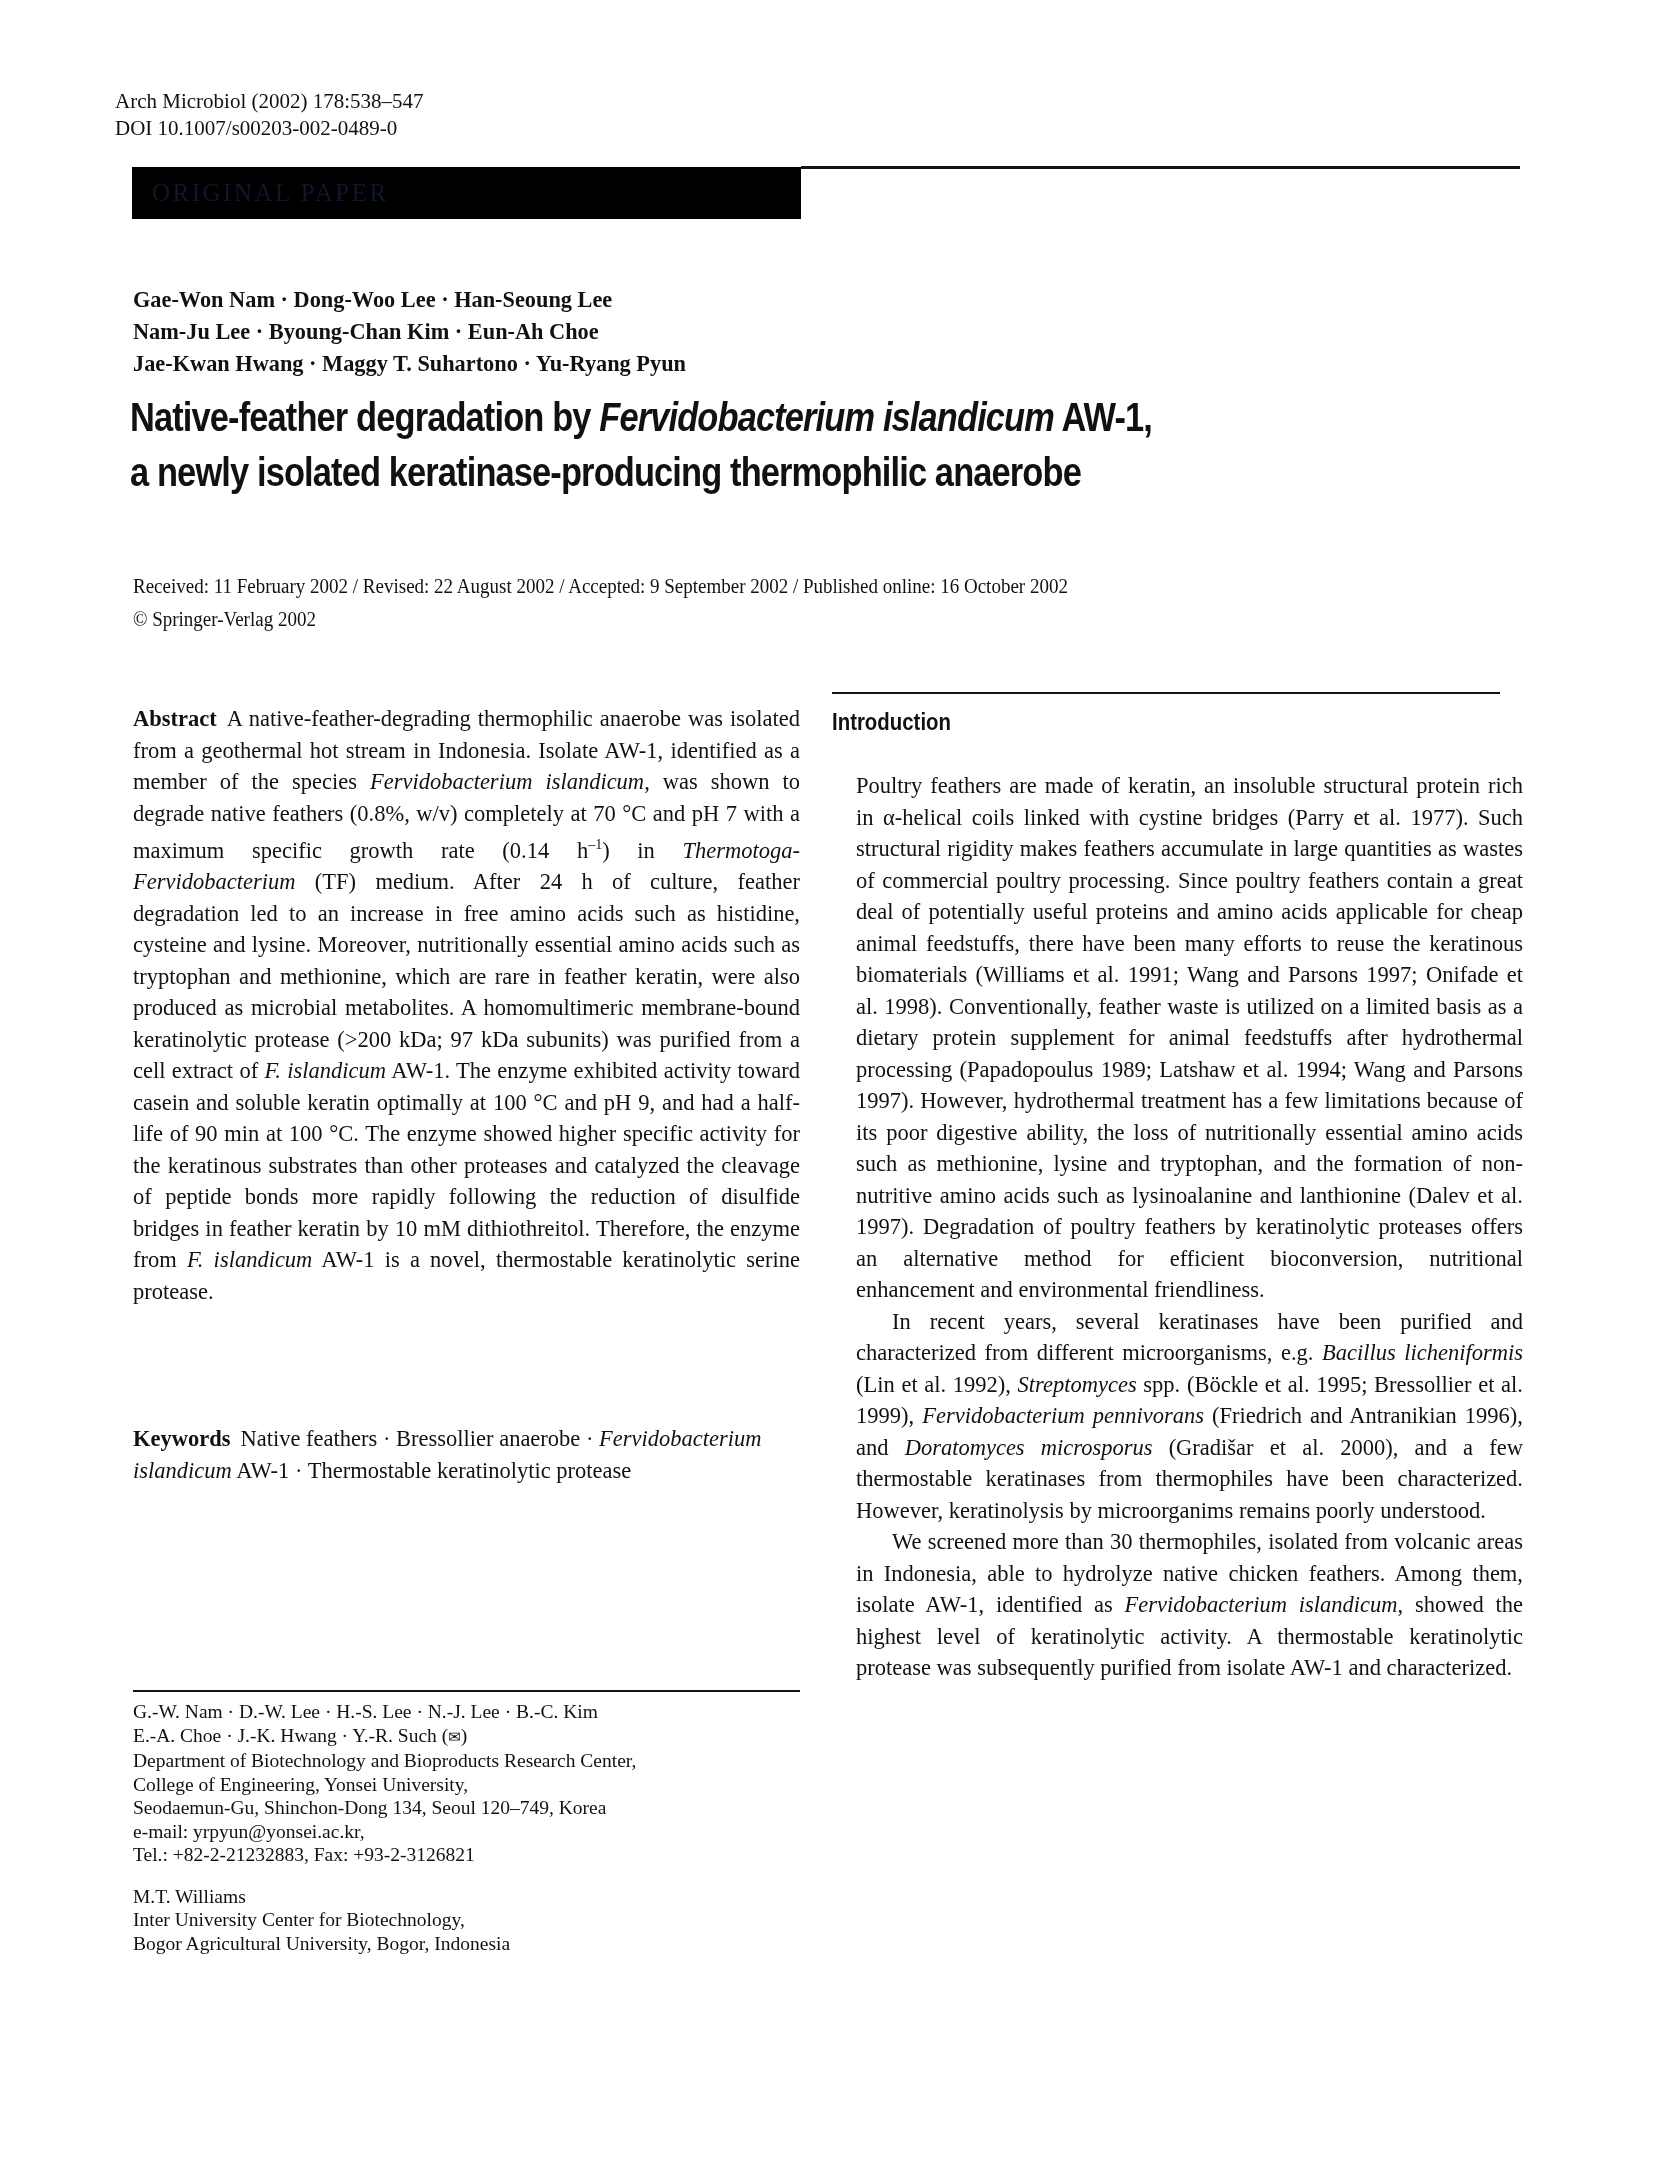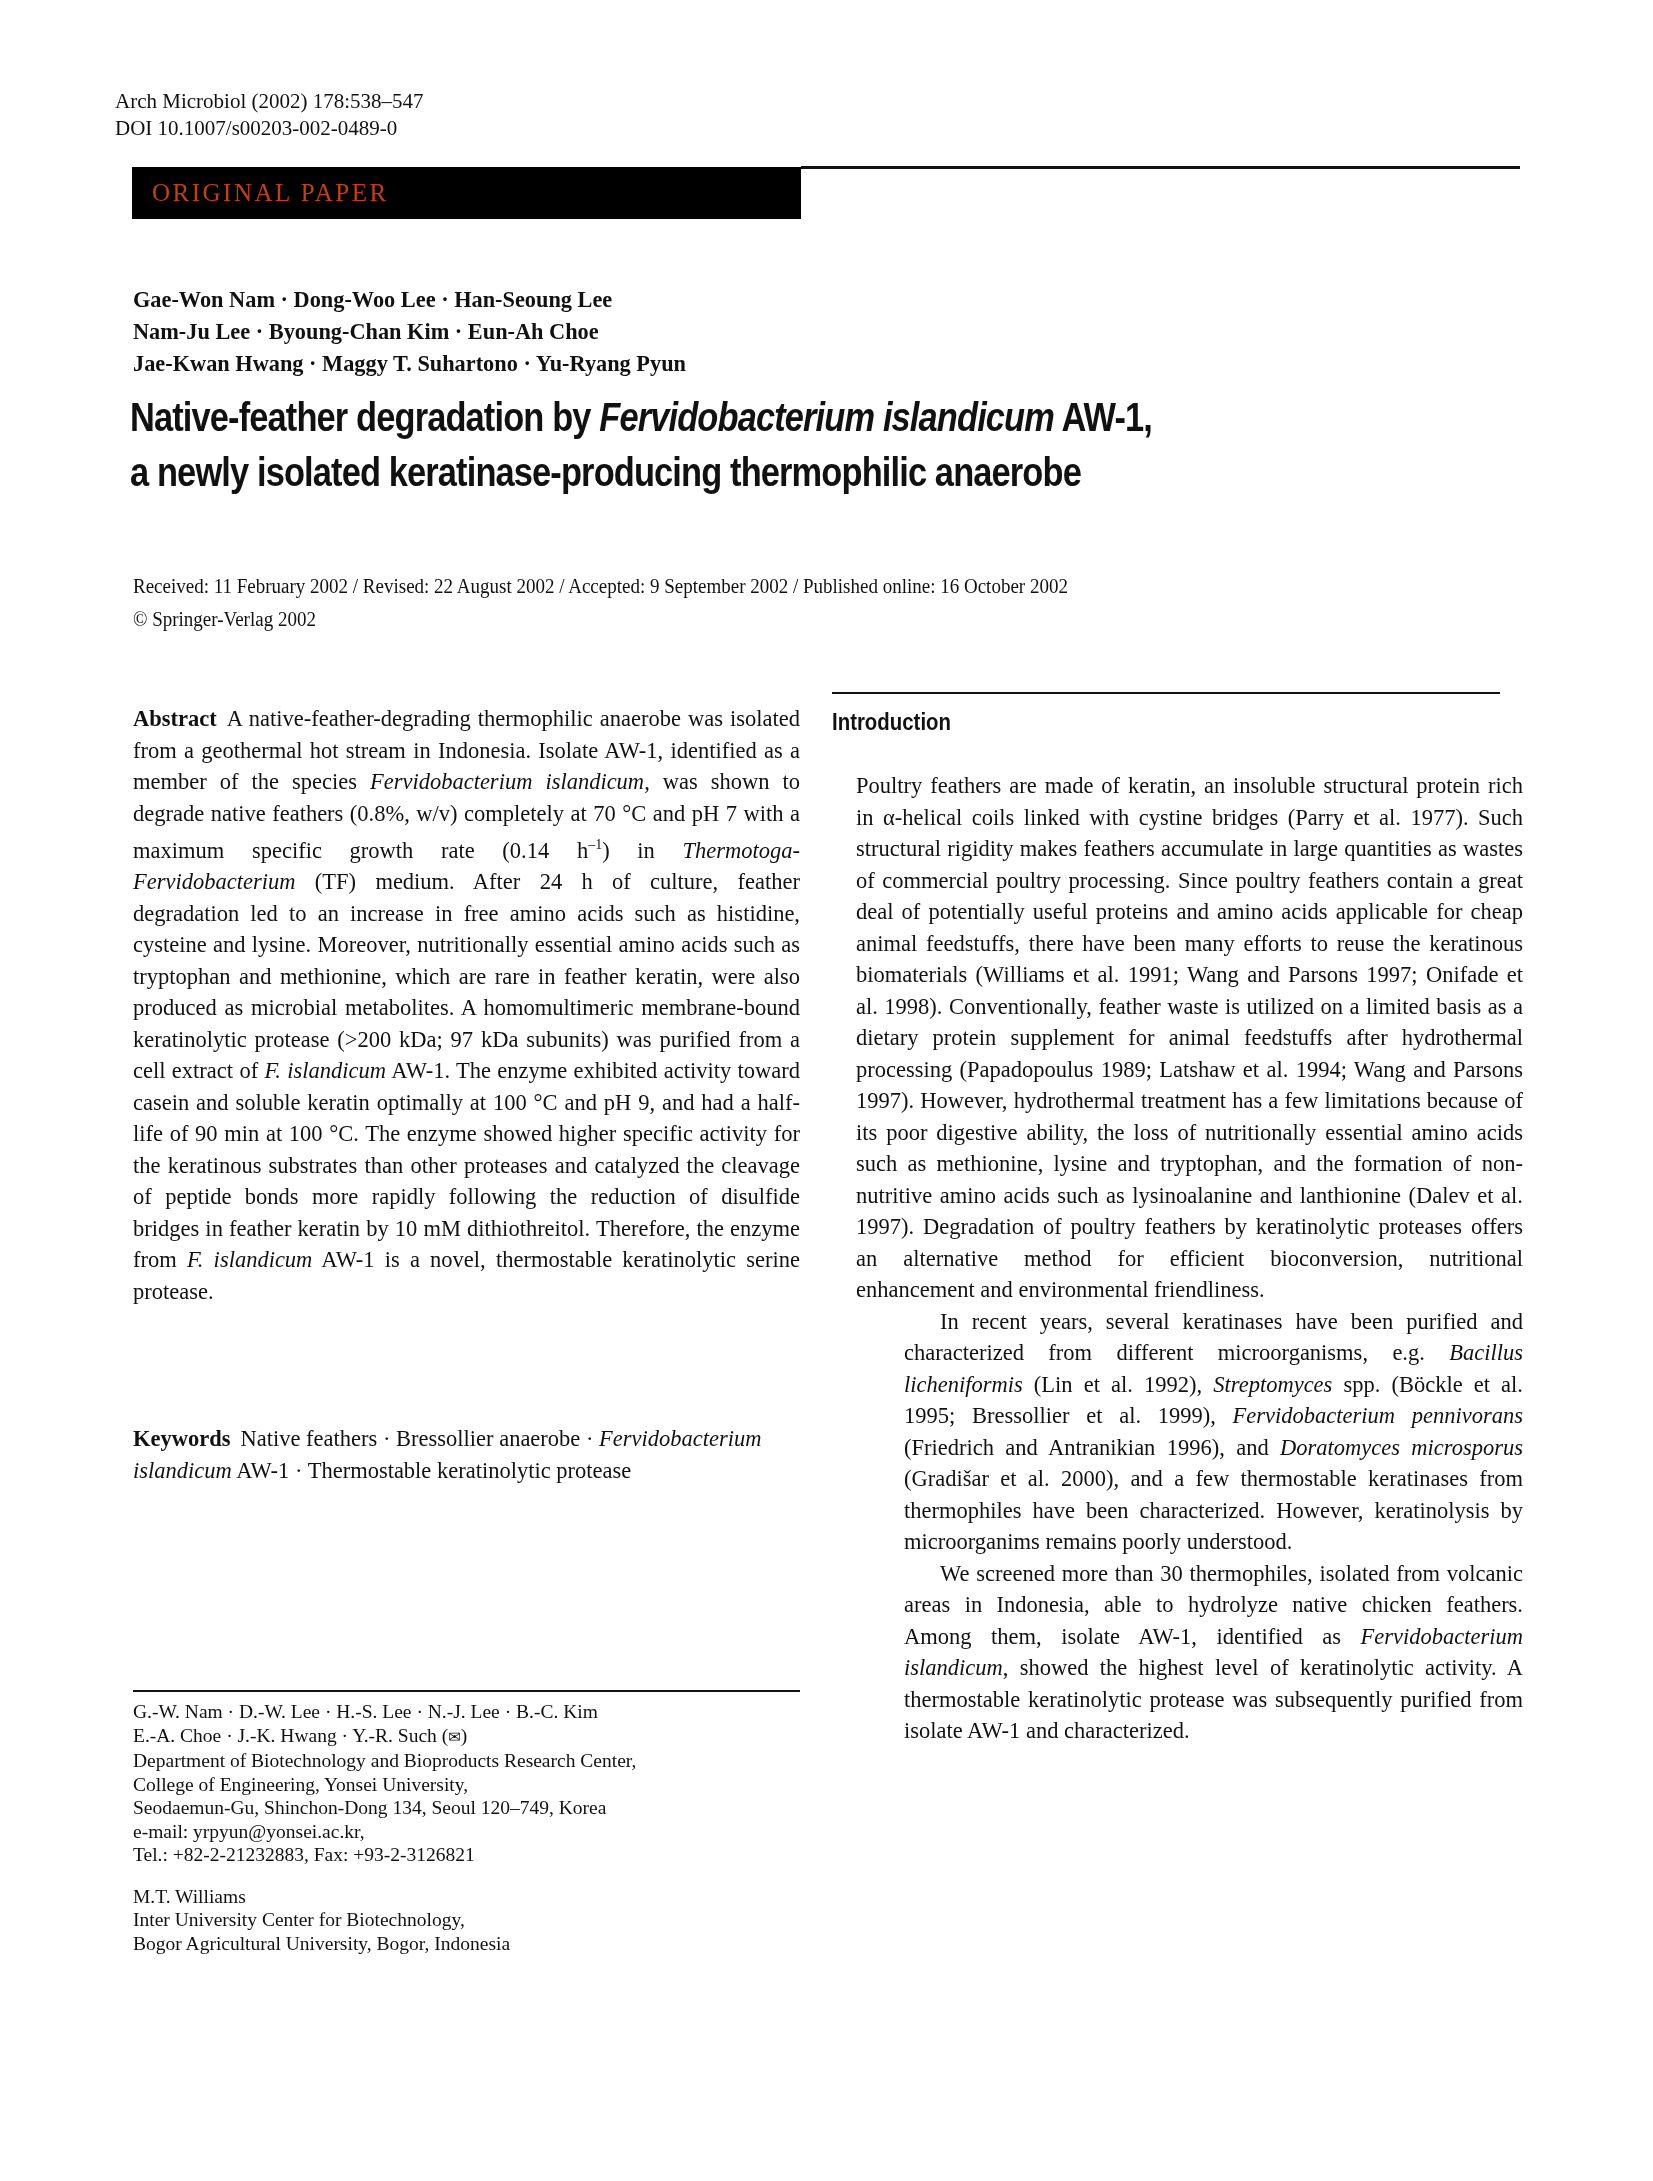--- a/index.html
+++ b/index.html
@@ -1,21 +1,21 @@
 <!DOCTYPE html>
 <html><head>
 <meta charset="utf-8">
 <style>
   html, body { margin: 0; padding: 0; background: #ffffff; }
   body { width: 1653px; height: 2181px; position: relative; overflow: hidden;
          font-family: "Liberation Serif", "DejaVu Serif", serif; color: #111111; }
   .abs { position: absolute; }
   .journal { left: 115px; top: 88px; font-size: 21px; line-height: 27px; }
   .bar { left: 132px; top: 167px; width: 669px; height: 52px; background: #000000; }
-  .bar-label { left: 152px; top: 176px; color: #c2410c; font-size: 25px; letter-spacing: 2.5px; line-height: 34px; }
+  .bar-label { left: 152px; top: 176px; color: #0f172a; font-size: 25px; letter-spacing: 2.5px; line-height: 34px; }
   .top-rule { left: 801px; top: 166px; width: 719px; height: 3px; background: #111111; }
   .authors { left: 133px; top: 283px; font-size: 24px; font-weight: bold; line-height: 32px;
              transform: scaleX(0.93); transform-origin: left top; }
   .title { left: 130px; top: 390px; font-family: "Liberation Sans", "DejaVu Sans", sans-serif;
            font-weight: bold; font-size: 40px; line-height: 55px; letter-spacing: -1px;
            transform: scaleX(0.86); transform-origin: left top; white-space: nowrap; }
   .dates { left: 133px; top: 570px; font-size: 20px; line-height: 33px; white-space: nowrap;
            transform: scaleX(0.95); transform-origin: left top; }
   .col { font-size: 22.5px; line-height: 31.5px; text-align: justify; }
   .left-col { left: 133px; width: 667px; }
@@ -25,21 +25,21 @@
   .lead { font-weight: bold; margin-right: 10px; }
   .fn-rule { left: 133px; top: 1690px; width: 667px; height: 2px; background: #111111; }
   .footnote { left: 133px; top: 1700px; font-size: 19.5px; line-height: 23.5px; }
   .footnote p, .col p { margin: 0; }
   .footnote .gap { height: 18px; }
   .intro-rule { left: 832px; top: 692px; width: 668px; height: 2px; background: #111111; }
   .intro-head { left: 832px; top: 705px; font-family: "Liberation Sans", "DejaVu Sans", sans-serif;
                 font-weight: bold; font-size: 24px; line-height: 34px;
                 transform: scaleX(0.85); transform-origin: left top; }
   .intro { top: 770px; }
-  .intro p.indent { text-indent: 36px; margin-left: 48px; }
+  .intro p.indent { text-indent: 36px; }
   .envelope { font-size: 15px; }
 </style>
 </head>
 <body>
 
 <div class="abs journal">
   <div>Arch Microbiol (2002) 178:538–547</div>
   <div>DOI 10.1007/s00203-002-0489-0</div>
 </div>
 

